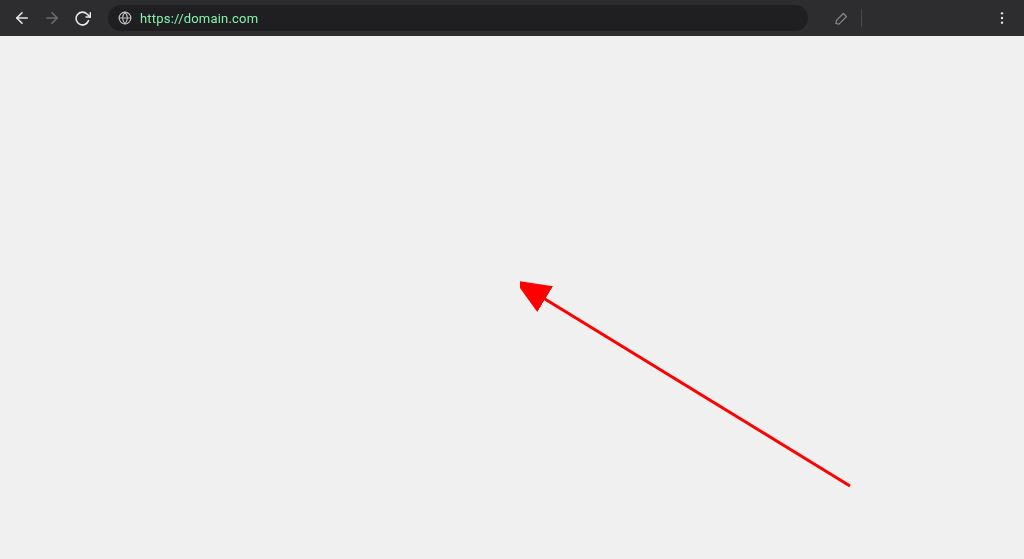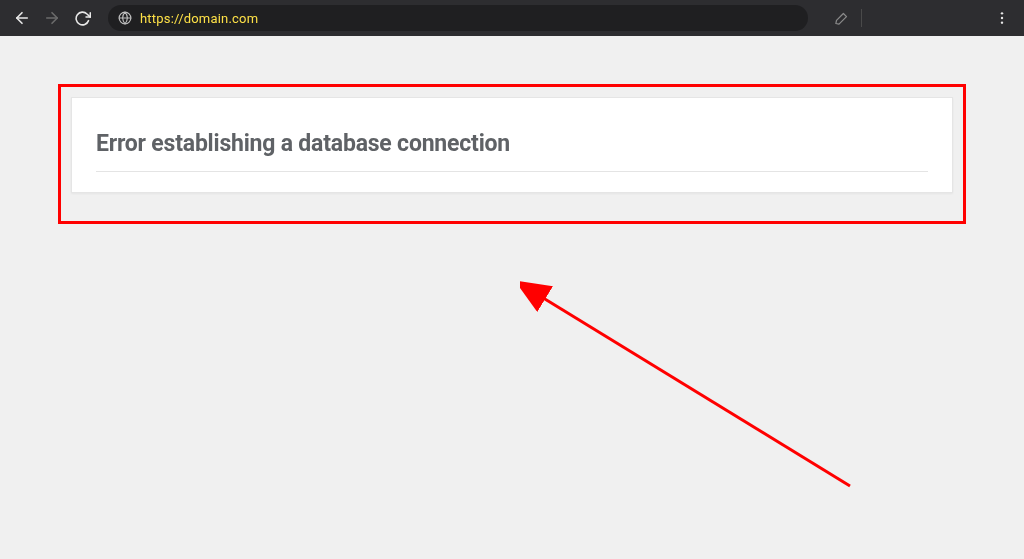--- a/index.html
+++ b/index.html
@@ -51,21 +51,21 @@
       font-size: 13px;
       gap: 8px;
       max-width: 700px;
     }
     .address-bar .globe {
       color: #bdbdbd;
       display: flex;
       align-items: center;
     }
     .address-text {
-      color: #fde047;
+      color: #86efac;
       letter-spacing: 0.2px;
     }
     .right-icons {
       display: flex;
       align-items: center;
       gap: 6px;
       margin-left: auto;
     }
     .right-icon-btn {
       width: 28px;
@@ -161,25 +161,20 @@
       <svg width="16" height="16" viewBox="0 0 24 24" fill="currentColor">
           <circle cx="12" cy="5" r="1.8"></circle>
           <circle cx="12" cy="12" r="1.8"></circle>
           <circle cx="12" cy="19" r="1.8"></circle>
         </svg>
     </div>
   </div>
 </div>
 
 <div class="viewport">
-  <div class="annotation-box">
-    <div class="card">
-      <h1 class="error-heading">Error establishing a database connection</h1>
-    </div>
-  </div>
 
   <svg class="arrow-svg" width="360" height="250" viewBox="0 0 360 250">
     <defs>
       <marker id="arrowhead" markerWidth="12" markerHeight="10" refX="2" refY="5" orient="auto">
         <polygon points="0 0, 12 5, 0 10" fill="#ff0000"></polygon>
       </marker>
     </defs>
     <line x1="330" y1="210" x2="20" y2="20" stroke="#ff0000" stroke-width="3" marker-end="url(#arrowhead)"></line>
   </svg>
 </div>

